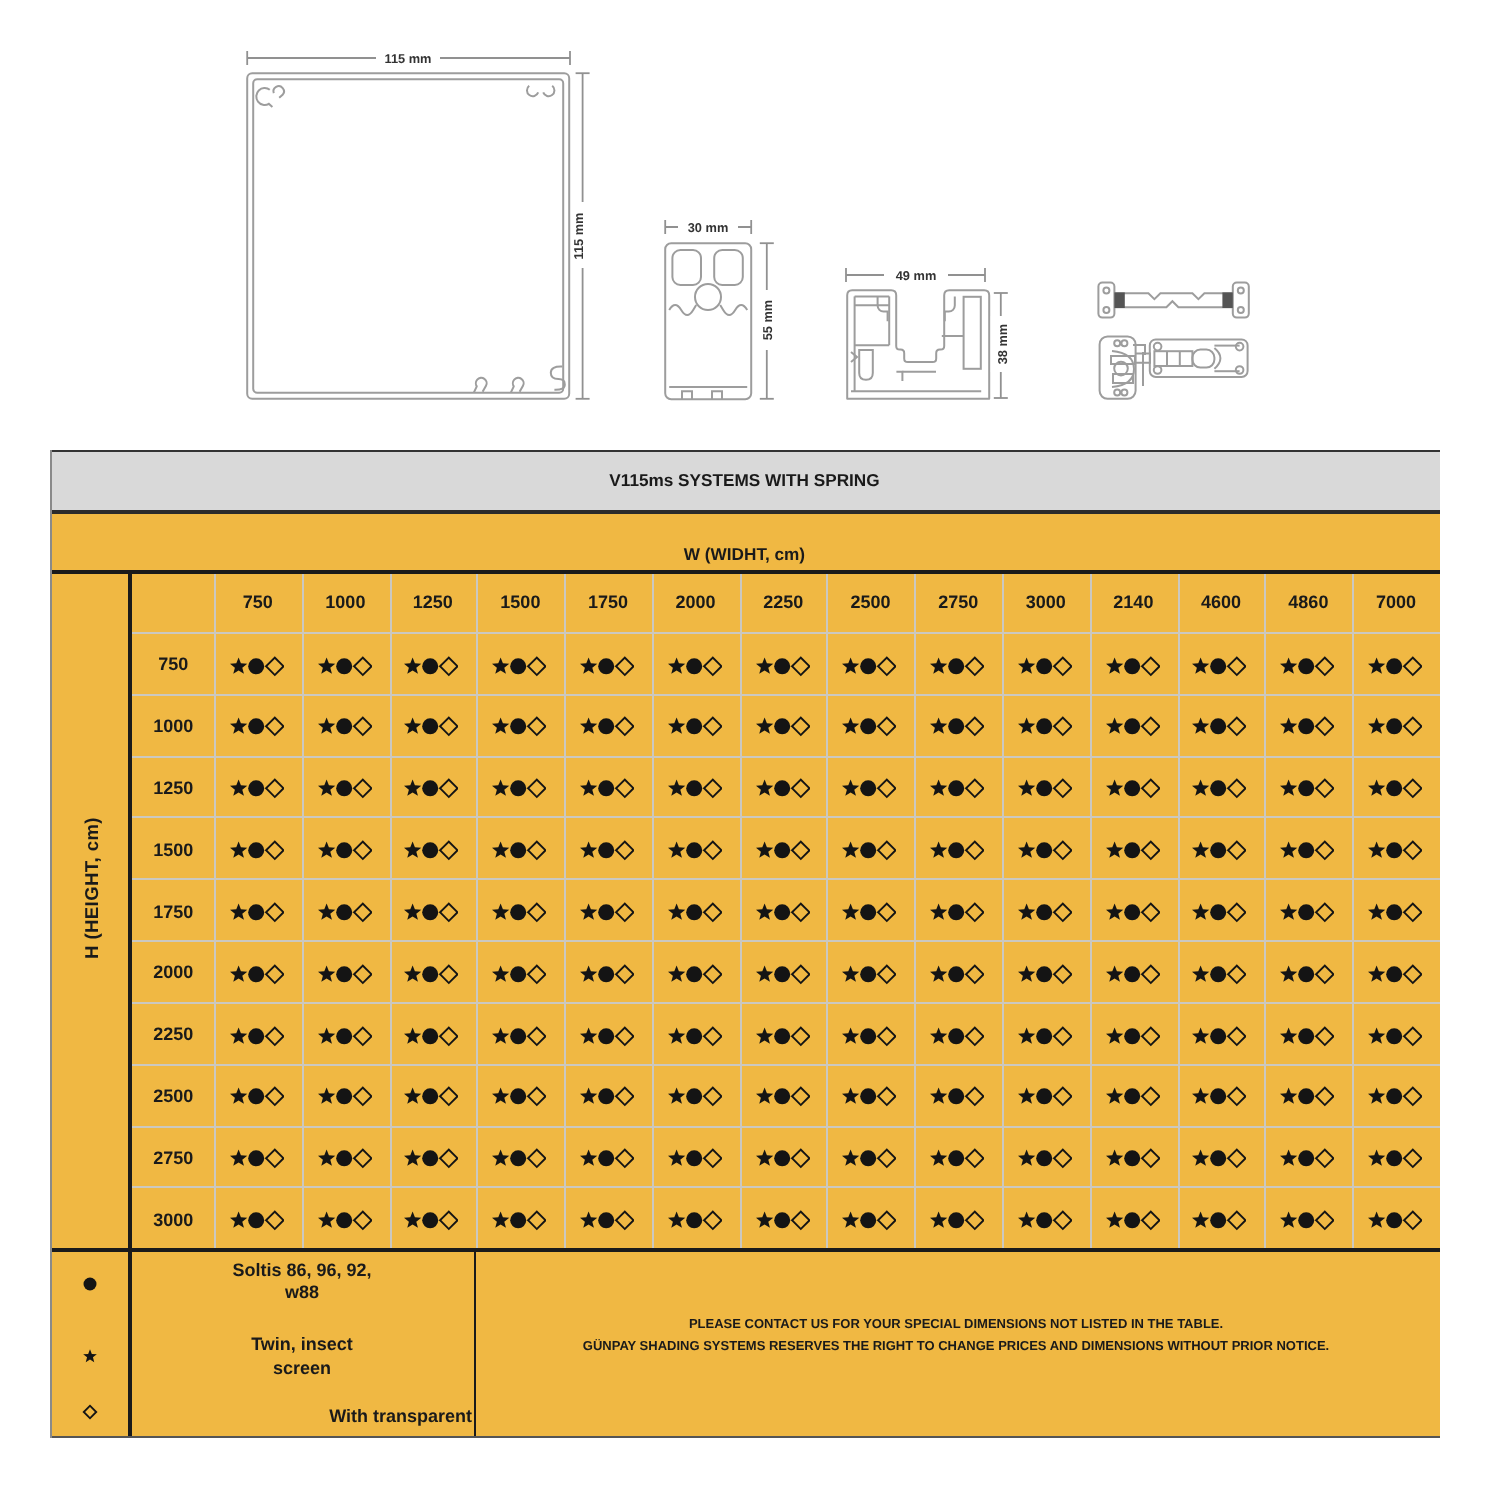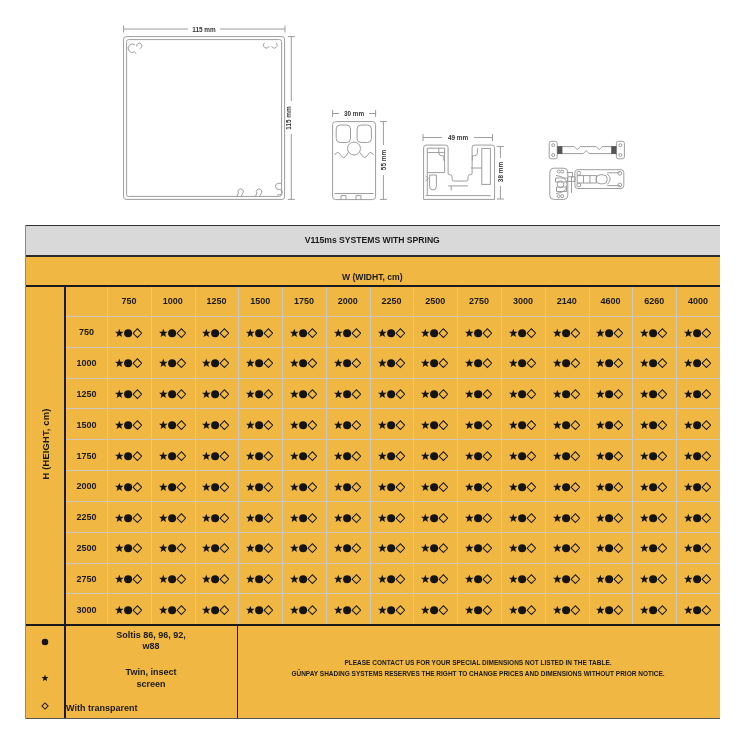--- a/index.html
+++ b/index.html
@@ -203,22 +203,22 @@
 <div class="abs ctr" style="left:195.4px;top:286.8px;width:42px;height:28px;font-size:9px;font-weight:bold;color:#1a1a1a;">1250</div>
 <div class="abs ctr" style="left:239.2px;top:286.8px;width:42px;height:28px;font-size:9px;font-weight:bold;color:#1a1a1a;">1500</div>
 <div class="abs ctr" style="left:283.0px;top:286.8px;width:42px;height:28px;font-size:9px;font-weight:bold;color:#1a1a1a;">1750</div>
 <div class="abs ctr" style="left:326.8px;top:286.8px;width:42px;height:28px;font-size:9px;font-weight:bold;color:#1a1a1a;">2000</div>
 <div class="abs ctr" style="left:370.6px;top:286.8px;width:42px;height:28px;font-size:9px;font-weight:bold;color:#1a1a1a;">2250</div>
 <div class="abs ctr" style="left:414.3px;top:286.8px;width:42px;height:28px;font-size:9px;font-weight:bold;color:#1a1a1a;">2500</div>
 <div class="abs ctr" style="left:458.1px;top:286.8px;width:42px;height:28px;font-size:9px;font-weight:bold;color:#1a1a1a;">2750</div>
 <div class="abs ctr" style="left:501.9px;top:286.8px;width:42px;height:28px;font-size:9px;font-weight:bold;color:#1a1a1a;">3000</div>
 <div class="abs ctr" style="left:545.7px;top:286.8px;width:42px;height:28px;font-size:9px;font-weight:bold;color:#1a1a1a;">2140</div>
 <div class="abs ctr" style="left:589.5px;top:286.8px;width:42px;height:28px;font-size:9px;font-weight:bold;color:#1a1a1a;">4600</div>
-<div class="abs ctr" style="left:633.2px;top:286.8px;width:42px;height:28px;font-size:9px;font-weight:bold;color:#1a1a1a;">6260</div>
-<div class="abs ctr" style="left:677.0px;top:286.8px;width:42px;height:28px;font-size:9px;font-weight:bold;color:#1a1a1a;">4000</div>
+<div class="abs ctr" style="left:633.2px;top:286.8px;width:42px;height:28px;font-size:9px;font-weight:bold;color:#1a1a1a;">4860</div>
+<div class="abs ctr" style="left:677.0px;top:286.8px;width:42px;height:28px;font-size:9px;font-weight:bold;color:#1a1a1a;">7000</div>
 
 <div class="abs ctr" style="left:66.1px;top:316.8px;width:41px;height:30.8px;font-size:9px;font-weight:bold;color:#1a1a1a;">750</div>
 <div class="abs ctr" style="left:114.8px;top:317.7px;width:27px;height:30.8px;">
     <svg width="27" height="13" viewBox="0 0 27 13">
       <path d="M4.30,1.70 L5.45,4.67 L8.63,4.84 L6.15,6.85 L6.97,9.93 L4.30,8.20 L1.63,9.93 L2.45,6.85 L-0.03,4.84 L3.15,4.67 Z" fill="#141414"></path>
       <circle cx="13.1" cy="6.15" r="4.0" fill="#141414"></circle>
       <rect x="19.32" y="3.07" width="6.16" height="6.16" transform="rotate(45 22.4 6.15)" fill="none" stroke="#141414" stroke-width="0.95"></rect>
     </svg>
   </div>
 <div class="abs ctr" style="left:158.6px;top:317.7px;width:27px;height:30.8px;">
@@ -1222,15 +1222,15 @@
   </svg>
 
 <svg class="abs" style="left:39.1px;top:700.3px" width="12" height="12" viewBox="0 0 12 12">
     <rect x="3.8" y="3.8" width="4.4" height="4.4" transform="rotate(45 6 6)" fill="none" stroke="#141414" stroke-width="0.95"></rect>
   </svg>
 
 <div class="abs" style="left:66px;top:629.5px;width:170px;text-align:center;font-size:9px;font-weight:bold;color:#1a1a1a;line-height:11.7px;">Soltis 86, 96, 92,<br>w88</div>
 
 <div class="abs" style="left:66px;top:667px;width:170px;text-align:center;font-size:9px;font-weight:bold;color:#1a1a1a;line-height:11.7px;">Twin, insect<br>screen</div>
 
-<div class="abs" style="left:66px;top:702.5px;width:170px;text-align:left;font-size:9px;font-weight:bold;color:#1a1a1a;">With transparent</div>
+<div class="abs" style="left:66px;top:702.5px;width:170px;text-align:right;font-size:9px;font-weight:bold;color:#1a1a1a;">With transparent</div>
 
 <div class="abs" style="left:238px;top:656.8px;width:480px;text-align:center;font-size:6.5px;font-weight:bold;color:#1a1a1a;line-height:11.3px;">PLEASE CONTACT US FOR YOUR SPECIAL DIMENSIONS NOT LISTED IN THE TABLE.<br>GÜNPAY SHADING SYSTEMS RESERVES THE RIGHT TO CHANGE PRICES AND DIMENSIONS WITHOUT PRIOR NOTICE.</div>
 
 </body></html>

